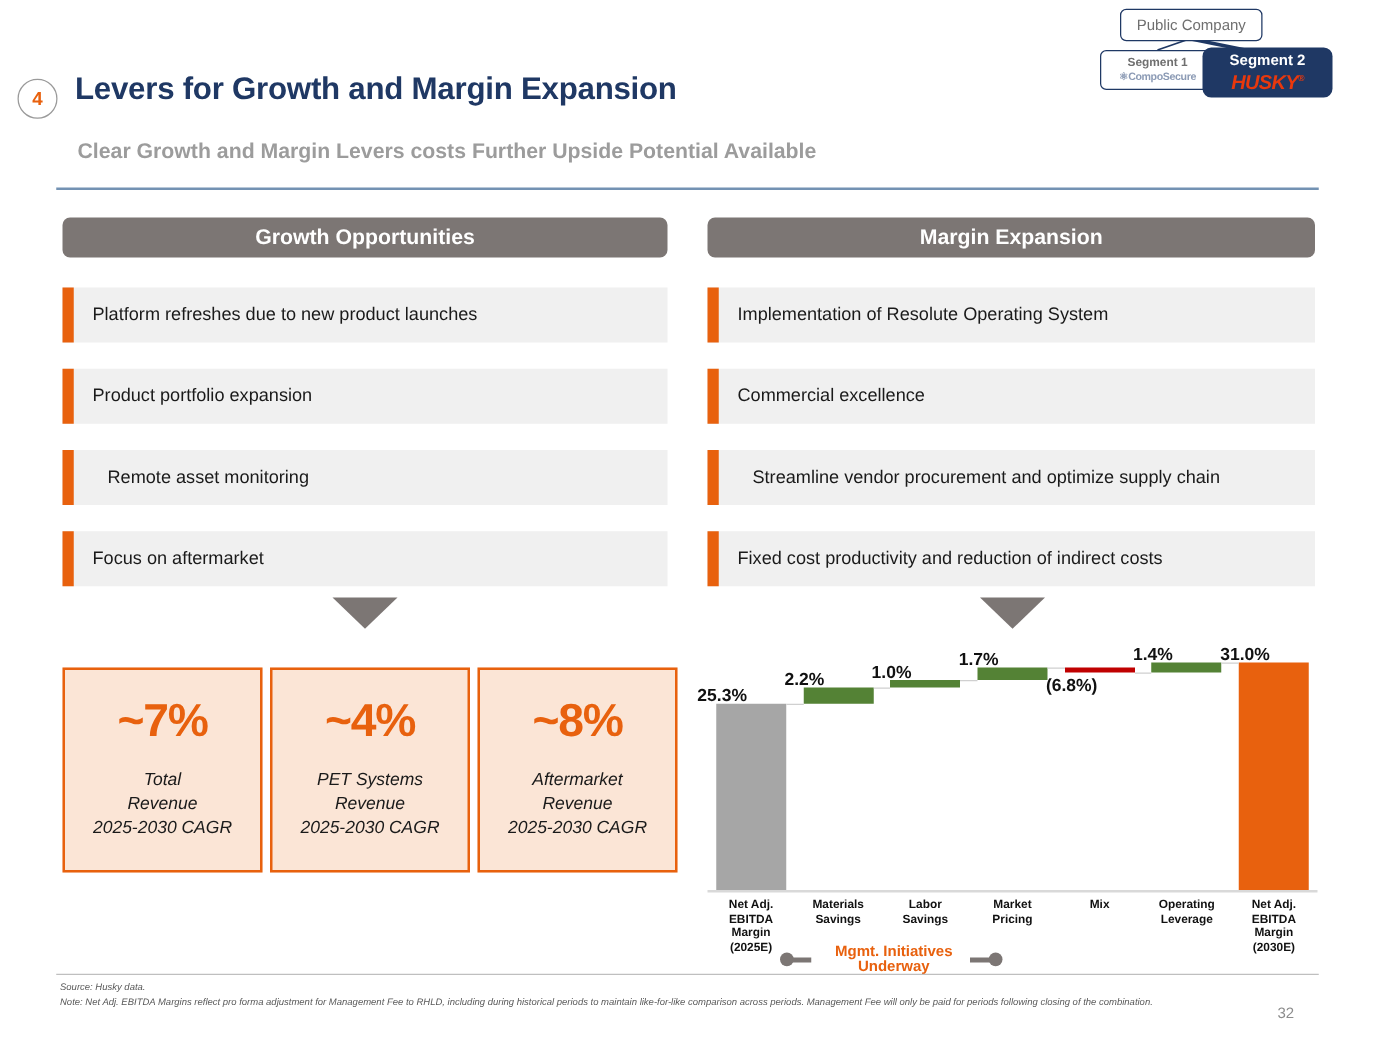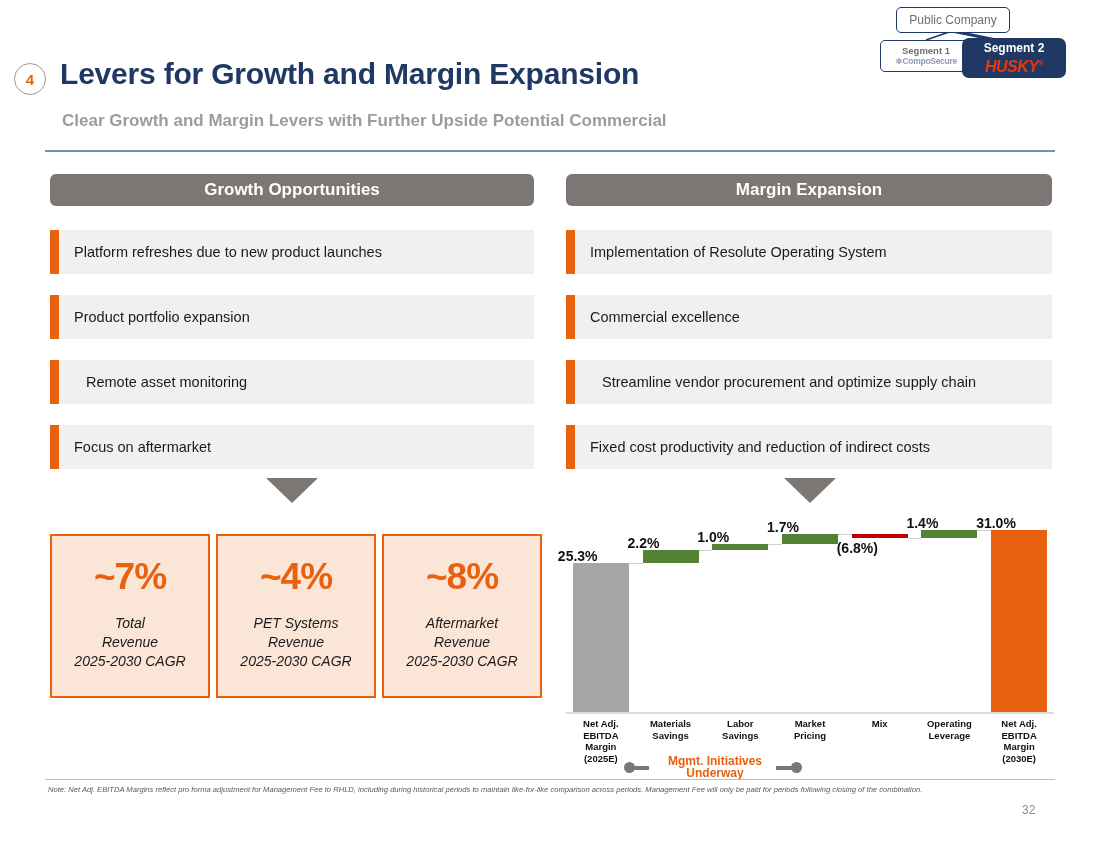--- a/index.html
+++ b/index.html
@@ -4,21 +4,21 @@
 <style>
   html,body{margin:0;padding:0;background:#fff;}
   body{width:1100px;height:849px;position:relative;overflow:hidden;
        font-family:"Liberation Sans",sans-serif;color:#111;}
 
   
   #slide{position:absolute;inset:0;}
   #step-badge{position:absolute;left:14px;top:63px;width:30px;height:30px;border-radius:50%;
     border:1.6px solid #9a9a9a;display:flex;align-items:center;justify-content:center;
     font-size:15px;font-weight:bold;color:#E8610E;}
-  #slide-title{position:absolute;left:60px;top:57px;font-size:30px;font-weight:bold;
+  #slide-title{position:absolute;left:60px;top:57px;font-size:25px;font-weight:bold;
     color:#1F3864;letter-spacing:-.2px;white-space:nowrap;}
   #slide-subtitle{position:absolute;left:62px;top:111px;font-size:17px;font-weight:bold;
     color:#9C9C9C;white-space:nowrap;}
   #header-rule{position:absolute;left:45px;top:150px;width:1010px;height:2px;background:#5B7FA6;opacity:.85;}
 
   
   #corp-structure{position:absolute;left:866px;top:2px;width:230px;height:90px;}
   .cs-box{position:absolute;border:1.6px solid #1F3864;border-radius:5px;background:#fff;
     display:flex;flex-direction:column;align-items:center;justify-content:center;}
   #cs-public{left:30px;top:5px;width:112px;height:24px;}
@@ -87,21 +87,21 @@
     color:#595959;line-height:11.5px;width:990px;}
   #page-number{position:absolute;left:1022px;top:803px;font-size:12px;color:#8c8c8c;}
 </style>
 </head>
 <body>
 
 <div id="slide">
 
   <div id="step-badge">4</div>
   <div id="slide-title">Levers for Growth and Margin Expansion</div>
-  <div id="slide-subtitle">Clear Growth and Margin Levers with Further Upside Potential Commercial</div>
+  <div id="slide-subtitle">Clear Growth and Margin Levers costs Further Upside Potential Available</div>
   <div id="header-rule"></div>
 
   <div id="corp-structure">
     <svg id="cs-connect">
       <line x1="86" y1="29" x2="60" y2="38" stroke="#1F3864" stroke-width="1.4"></line>
       <line x1="86" y1="29" x2="140" y2="40" stroke="#1F3864" stroke-width="3"></line>
     </svg>
     <div class="cs-box" id="cs-public">
       <span>Public Company</span>
     </div>
@@ -209,17 +209,18 @@
       <div class="wf-cat" style="width: 75.7143px; left: 66.7143px;">Materials<br>Savings</div>
       <div class="wf-cat" style="width: 75.7143px; left: 136.429px;">Labor<br>Savings</div>
       <div class="wf-cat" style="width: 75.7143px; left: 206.143px;">Market<br>Pricing</div>
       <div class="wf-cat" style="width: 75.7143px; left: 275.857px;">Mix</div>
       <div class="wf-cat" style="width: 75.7143px; left: 345.571px;">Operating<br>Leverage</div>
       <div class="wf-cat" style="width: 75.7143px; left: 415.286px;">Net Adj.<br>EBITDA<br>Margin<br>(2030E)</div>
     </div>
 
   <div id="footer-rule"></div>
   <div id="source-note">
+    <div>Source: Husky data.</div>
     <div>Note: Net Adj. EBITDA Margins reflect pro forma adjustment for Management Fee to RHLD, including during historical periods to maintain like-for-like comparison across periods. Management Fee will only be paid for periods following closing of the combination.</div>
   </div>
   <div id="page-number">32</div>
 
 </div>
 
 </body></html>

